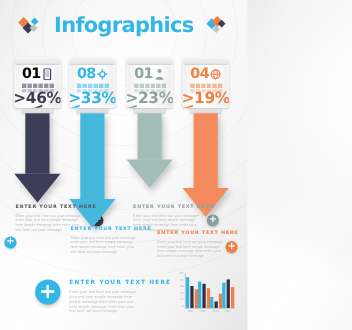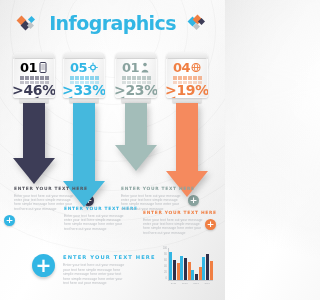--- a/index.html
+++ b/index.html
@@ -271,21 +271,21 @@
     <div class="neck"></div>
     <div class="arrow">
       <div class="shaft" style="height:55px;background:#3d3d57"></div>
       <div class="tip" style="border-top:26px solid #3d3d57"></div>
     </div>
   </div>
 
   <div class="col c2">
     <div class="head">
       <div class="numrow">
-        <span class="bignum" style="color:#32b6e4">05</span>
+        <span class="bignum" style="color:#32b6e4">08</span>
         <svg class="hicon" viewBox="0 0 10 11">
           <circle cx="5" cy="5.5" r="2.4" fill="none" stroke="#32b6e4" stroke-width="1.3"></circle>
           <g stroke="#32b6e4" stroke-width="1.2">
             <line x1="5" y1="0.8" x2="5" y2="2.4"></line>
               <line x1="5" y1="8.6" x2="5" y2="10.2"></line>
             <line x1="0.3" y1="5.5" x2="1.9" y2="5.5"></line>
               <line x1="8.1" y1="5.5" x2="9.7" y2="5.5"></line>
           </g>
         </svg>
       </div>

